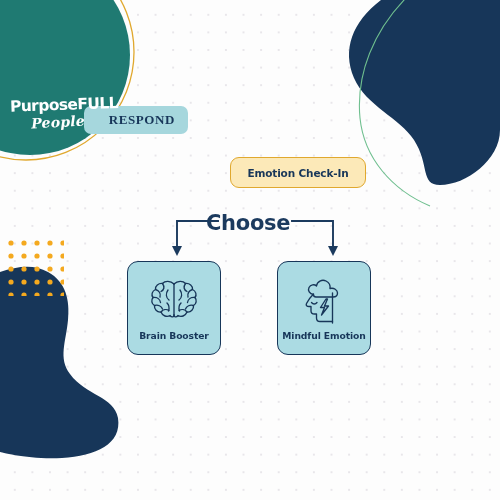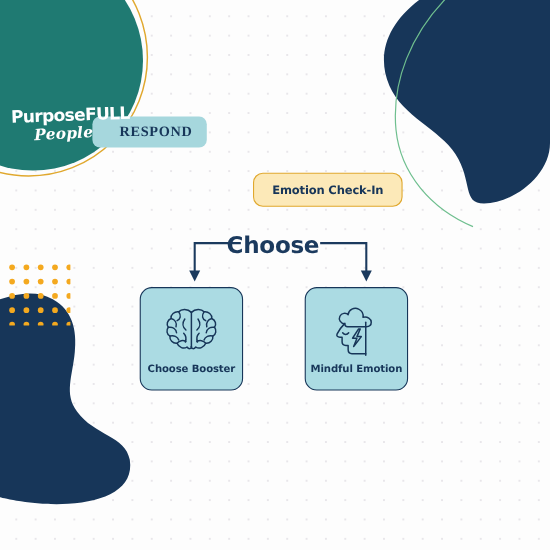--- a/index.html
+++ b/index.html
@@ -285,21 +285,21 @@
           <path d="M37.5,5.5 C35,9 36,12 39,13.5"></path>
           <path d="M44.5,11.5 C41,12.5 39,15.5 40,19"></path>
           <path d="M47,19.5 C43,19 40,21 39.5,24.5"></path>
           <path d="M45.5,27.5 C42,26.5 38.5,28 37.5,31"></path>
           <path d="M39,34 C37,31.5 33.5,31 31,32.5"></path>
           <path d="M32,12 C34.5,15.5 34,19.5 31,22"></path>
           <path d="M33,25 C31,27 30.5,30 31.5,33"></path>
         </g>
       </svg>
     </div>
-    <div class="card-label">Choose Booster</div>
+    <div class="card-label">Brain Booster</div>
   </div>
 
   <div class="card" id="card-mindful">
     <div class="icon-wrap">
       <svg width="50" height="50" viewBox="0 0 50 50">
         <g fill="none" stroke="#173659" stroke-width="1.35" stroke-linecap="round" stroke-linejoin="round">
 
           <path d="M33.5,17
                    C33.5,26 33.5,30 33.5,34
                    C33.5,40 33.5,45 33.5,47"></path>

